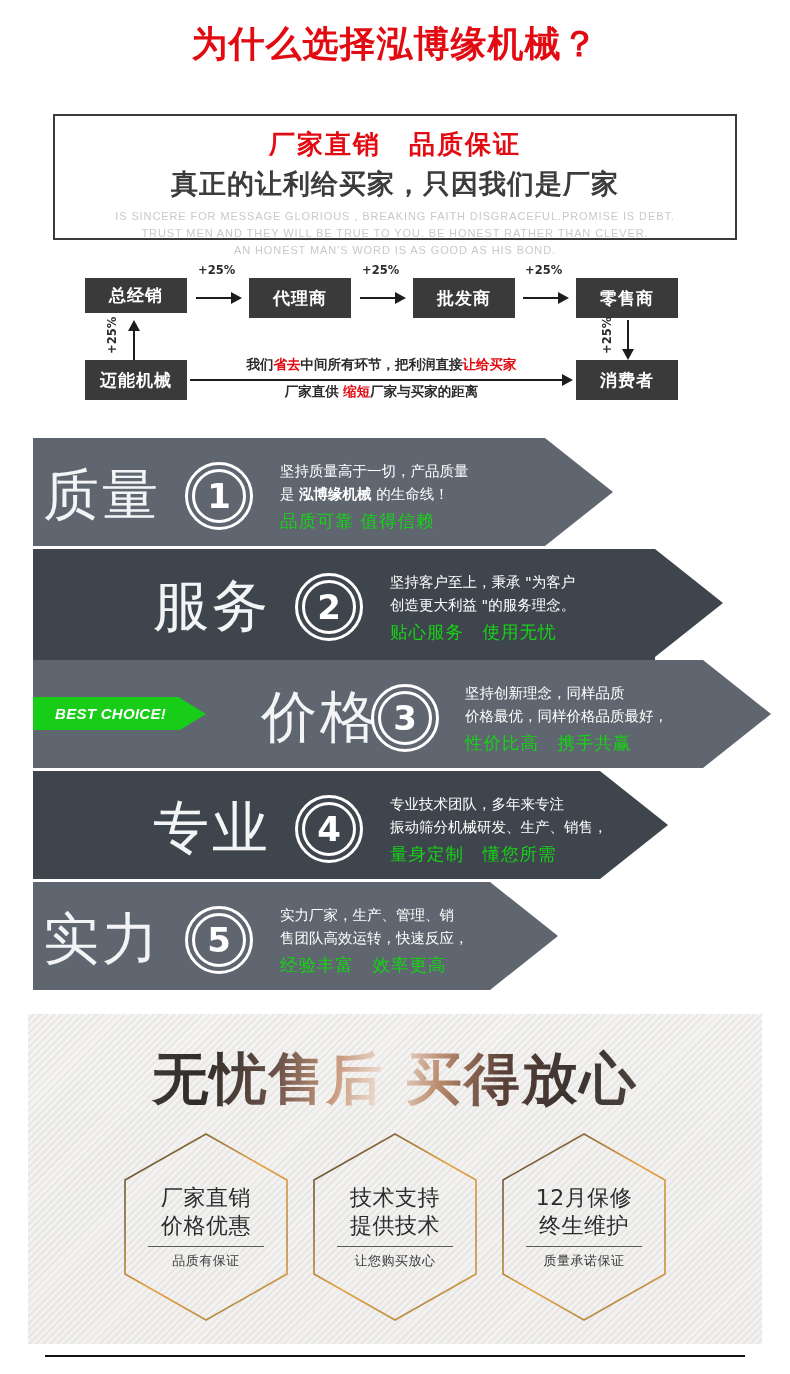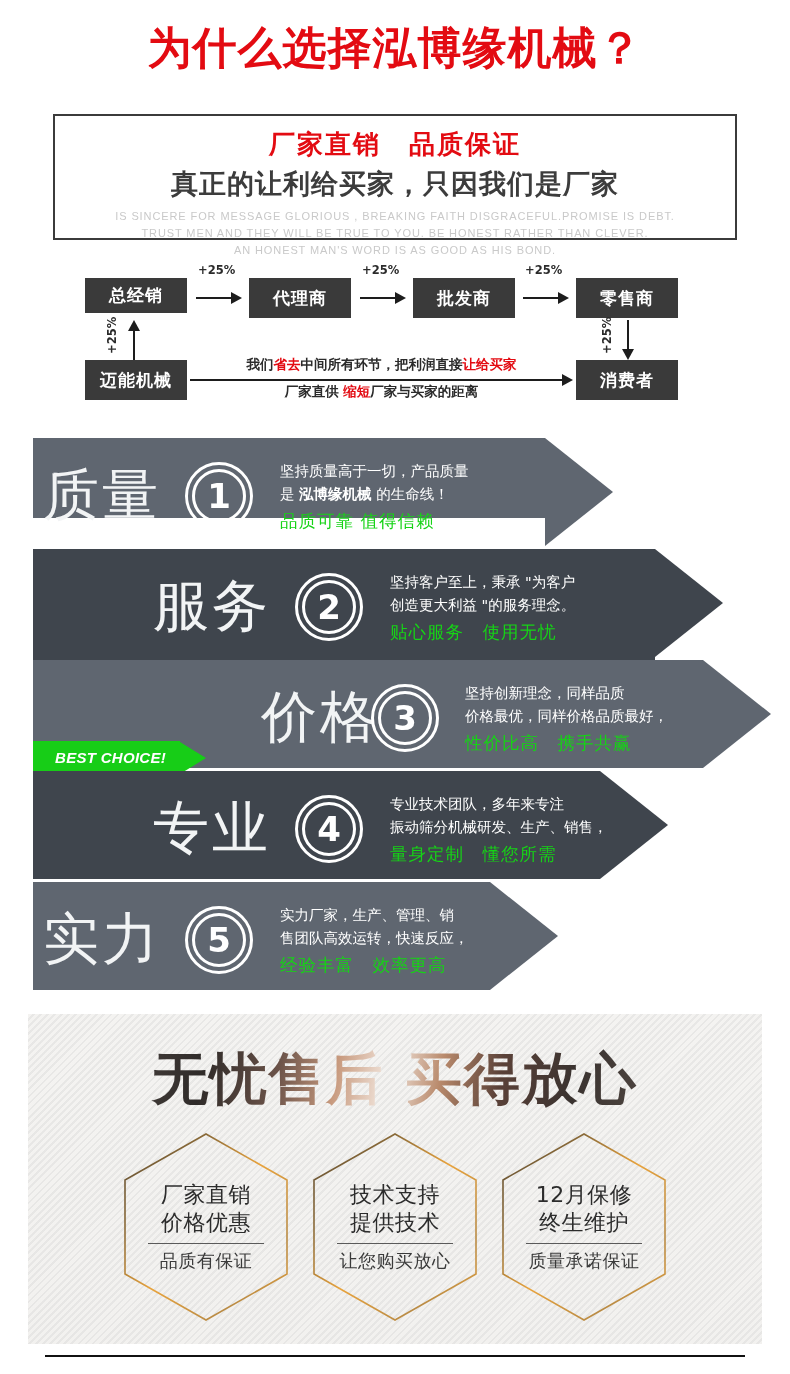--- a/index.html
+++ b/index.html
@@ -14,21 +14,21 @@
     height: 1374px;
     overflow: hidden;
     background: #fff;
   }
 
   
   .main-title {
     position: absolute;
     top: 24px; left: 0; width: 790px;
     text-align: center;
-    font-size: 44px;
+    font-size: 36px;
     font-weight: bold;
     color: #e30b12;
     letter-spacing: 1px;
     line-height: 1.1;
     white-space: nowrap;
     font-family: "DejaVu Sans", "Liberation Sans", sans-serif;
   }
 
   
   .slogan-box {
@@ -170,21 +170,21 @@
   .desc b { font-weight: bold; }
   .desc .green {
     color: #16d316;
     font-size: 17.5px;
     font-weight: normal;
     letter-spacing: 1px;
   }
   .best-choice {
     position: absolute;
     height: 33px;
-    display: flex; align-items: flex-end; margin-top: 44px;
+    display: flex; align-items: flex-end;
   }
   .best-choice .bc-body {
     height: 100%;
     background: #17cd17;
     display: flex; align-items: center; justify-content: center;
     padding: 0 14px 0 22px;
     color: #fff;
     font-size: 15px;
     font-weight: bold;
     font-style: italic;
@@ -249,21 +249,21 @@
     letter-spacing: 0.5px;
     white-space: nowrap;
     font-family: "DejaVu Sans", "Liberation Sans", sans-serif;
   }
   .hex-rule {
     width: 116px; height: 1px;
     background: #5a5a5a;
     margin: 6px 0 5px 0;
   }
   .hex-sub {
-    font-size: 18px;
+    font-size: 13px;
     color: #3a3a3a;
     letter-spacing: 0.5px;
     white-space: nowrap;
     font-family: "DejaVu Sans", "Liberation Sans", sans-serif;
   }
   .bottom-rule {
     position: absolute;
     left: 45px; top: 1355px;
     width: 700px; height: 2px;
     background: #111;
@@ -335,21 +335,21 @@
       <span>我们</span><span class="hl">省去</span><span>中间所有环节，把利润直接</span><span class="hl">让给买家</span>
     </div>
 
     <div class="chain-msg" style="left:190px; top:121px; width:383px;">
       <span>厂家直供 </span><span class="hl">缩短</span><span>厂家与买家的距离</span>
     </div>
   </div>
 
   <div class="arrows">
 
-    <div class="arrow-row" style="top:6px; width:580px; height:80px;padding-left:44px;">
+    <div class="arrow-row" style="top:6px; width:580px; height:108px;padding-left:44px;">
       <div class="arrow-body" style="width:512px; background:#5f6670;"></div>
       <div class="arrow-tip" style="left:512px; border-top:54px solid transparent; border-bottom:54px solid transparent; border-left:68px solid #5f6670;"></div>
       <div class="label-cn" style="left:10px; top:20px; font-size:56px;">质量</div>
       <div class="num-badge" style="left:152px; top:24px; width:68px; height:68px; font-size:34px;">
         <span>1</span>
       </div>
       <div class="desc" style="left:247px; top:22px;">
         <div>坚持质量高于一切，产品质量</div>
         <div><span>是 </span><b>泓博缘机械</b><span> 的生命线！</span></div>
         <div class="green">品质可靠  值得信赖</div>

